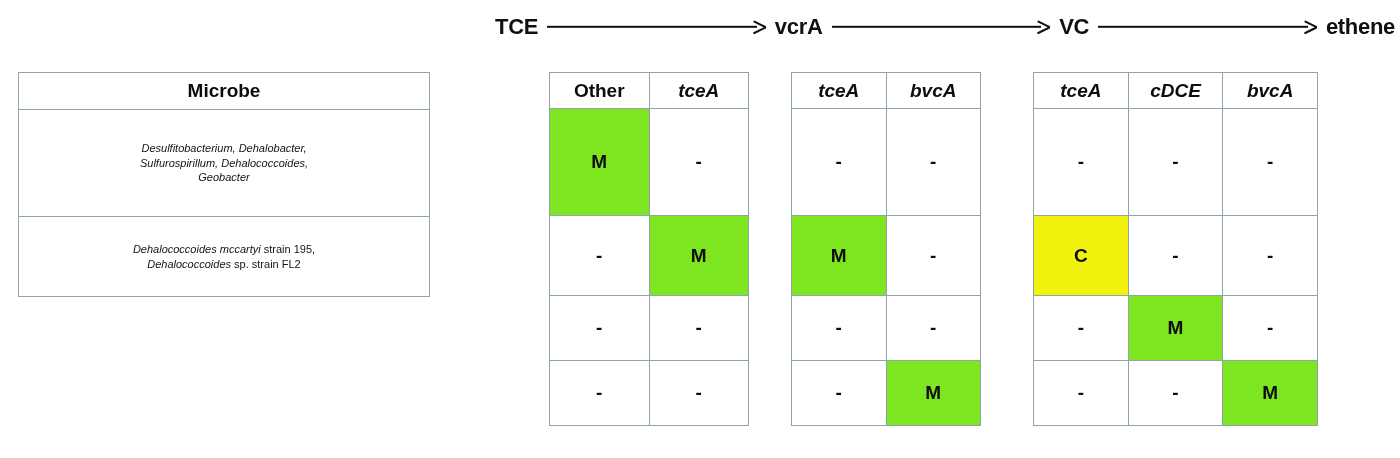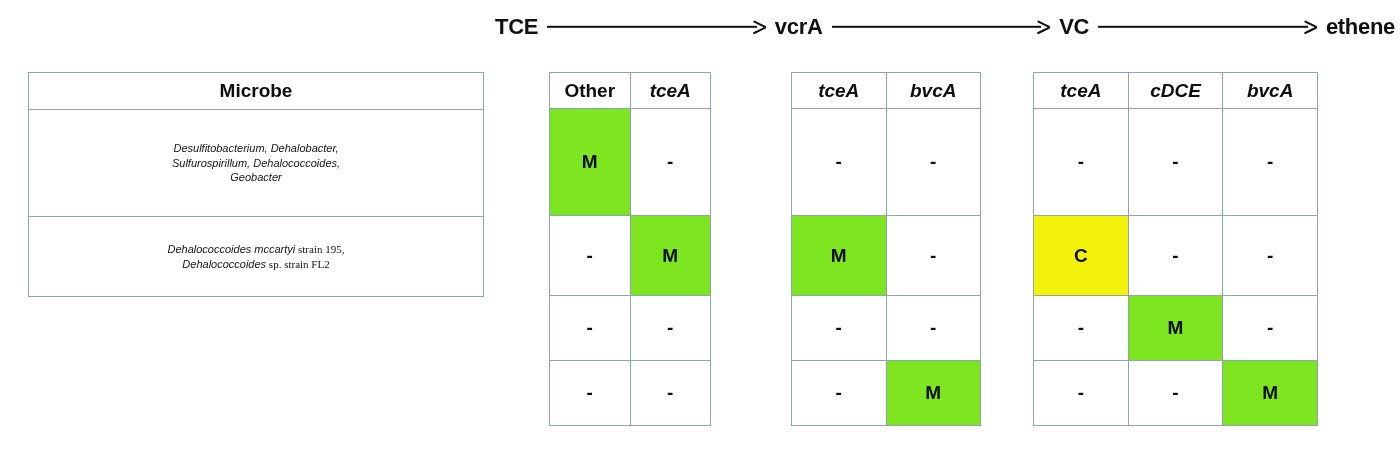--- a/index.html
+++ b/index.html
@@ -114,45 +114,45 @@
   .bg-green { background: #7de620 !important; }
   .bg-yellow { background: #f2f20d !important; }
   .dash {
     font-size: 20px;
     font-weight: bold;
     color: #111111;
   }
 
   
   #microbe-table {
-    left: 28px;
+    left: 18px;
     top: 72px;
-    width: 456px;
+    width: 412px;
   }
   #microbe-table th {
     height: 36px;
   }
   #microbe-table td.microbe-name {
     font-size: 11px;
     font-weight: normal;
     font-style: italic;
     line-height: 1.32;
     padding: 4px 10px;
     color: #131313;
   }
-  .roman { font-style: normal; font-family: Liberation Serif, serif; }
+  .roman { font-style: normal; }
 
   
   .r1 { height: 107px; }
   .r2 { height: 80px; }
   .r3 { height: 65px; }
   .r4 { height: 65px; }
 
   
-  #group-1 { left: 549px; top: 72px; width: 162px; }
+  #group-1 { left: 549px; top: 72px; width: 200px; }
   #group-2 { left: 791px; top: 72px; width: 190px; }
   #group-3 { left: 1033px; top: 72px; width: 285px; }
 </style>
 </head>
 <body>
 
 <div id="pathway">
     <span class="path-label">TCE</span>
     <div class="path-arrow">
       <span class="shaft"></span>

